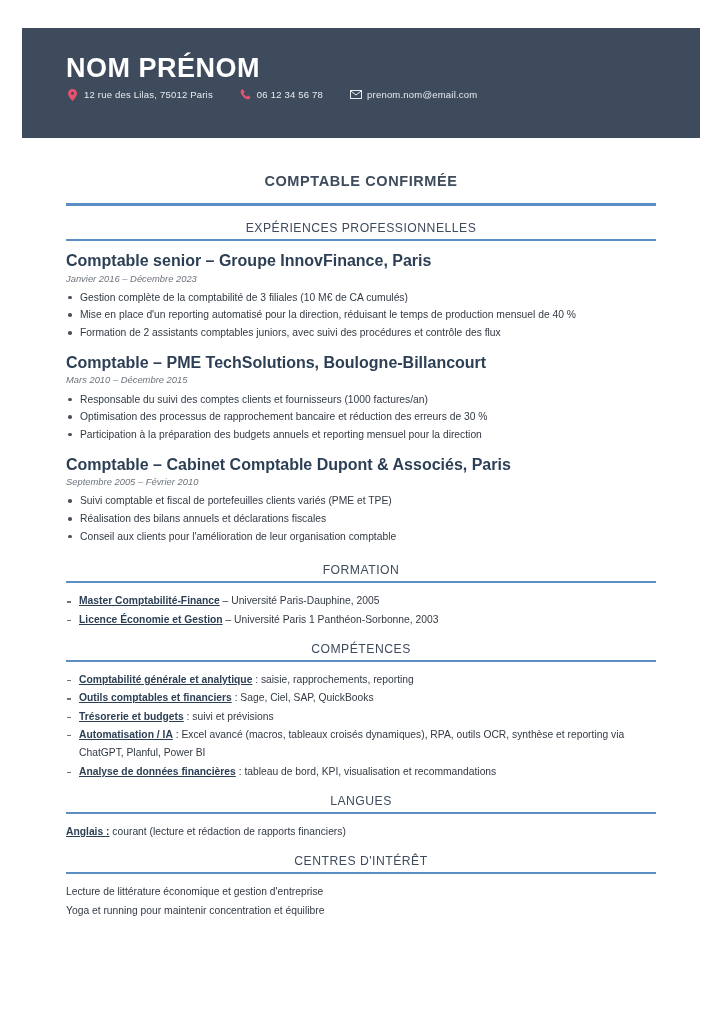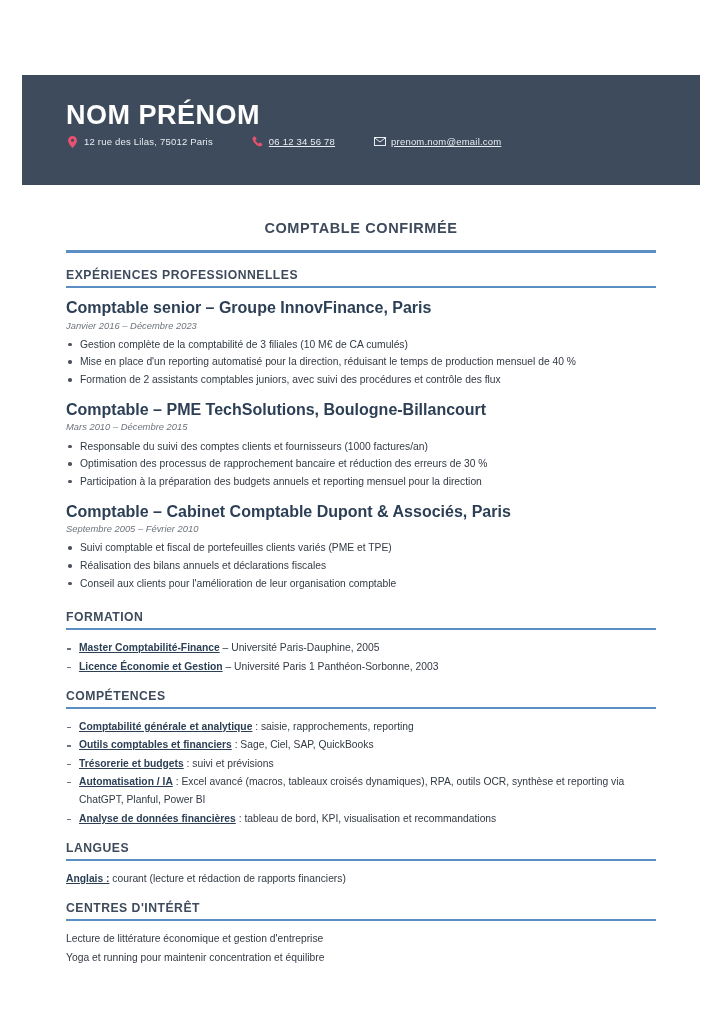--- a/index.html
+++ b/index.html
@@ -15,21 +15,20 @@
     color: #333a44;
     -webkit-font-smoothing: antialiased;
   }
   .page {
     position: relative;
     width: 722px;
     height: 972px;
     background: #ffffff;
     box-sizing: border-box;
     overflow: hidden;
-    margin-top: 47px;
   }
 
   
   .header {
     position: absolute;
     left: 22px;
     top: 28px;
     width: 678px;
     height: 110px;
     background: #3e4b5c;
@@ -41,31 +40,31 @@
     font-weight: bold;
     letter-spacing: 0.5px;
     color: #ffffff;
     line-height: 1.05;
     margin: 0 0 6px 0;
     white-space: nowrap;
   }
   .contact-row {
     display: flex;
     align-items: flex-start;
-    gap: 12px;
+    gap: 0px;
     white-space: nowrap;
   }
   .contact-item {
     display: flex;
     align-items: center;
     font-size: 9.5px;
     color: #e8ecf1;
     letter-spacing: 0.2px;
   }
-  .contact-item + .contact-item { margin-left: 26px; text-decoration: underline; }
+  .contact-item + .contact-item { margin-left: 26px; }
   .contact-ico {
     display: inline-flex;
     align-items: center;
     justify-content: center;
     width: 13px;
     height: 13px;
     margin-right: 5px;
     flex: none;
   }
   .contact-ico svg { display: block; }
@@ -94,24 +93,25 @@
   
   .content {
     position: absolute;
     left: 66px;
     top: 221px;
     width: 590px;
   }
   .section { margin-bottom: 0; }
   .section-head {
     font-size: 12.2px;
-    font-weight: bold;
+    font-weight: normal;
     letter-spacing: 0.5px;
     color: #3e4b5c;
     padding-bottom: 4px;
+    text-align: center;
   }
   .section-rule {
     height: 2px;
     background: #5b8fc4;
     margin-bottom: 9px;
   }
 
   
   .exp { margin-bottom: 10px; }
   .exp-title {

